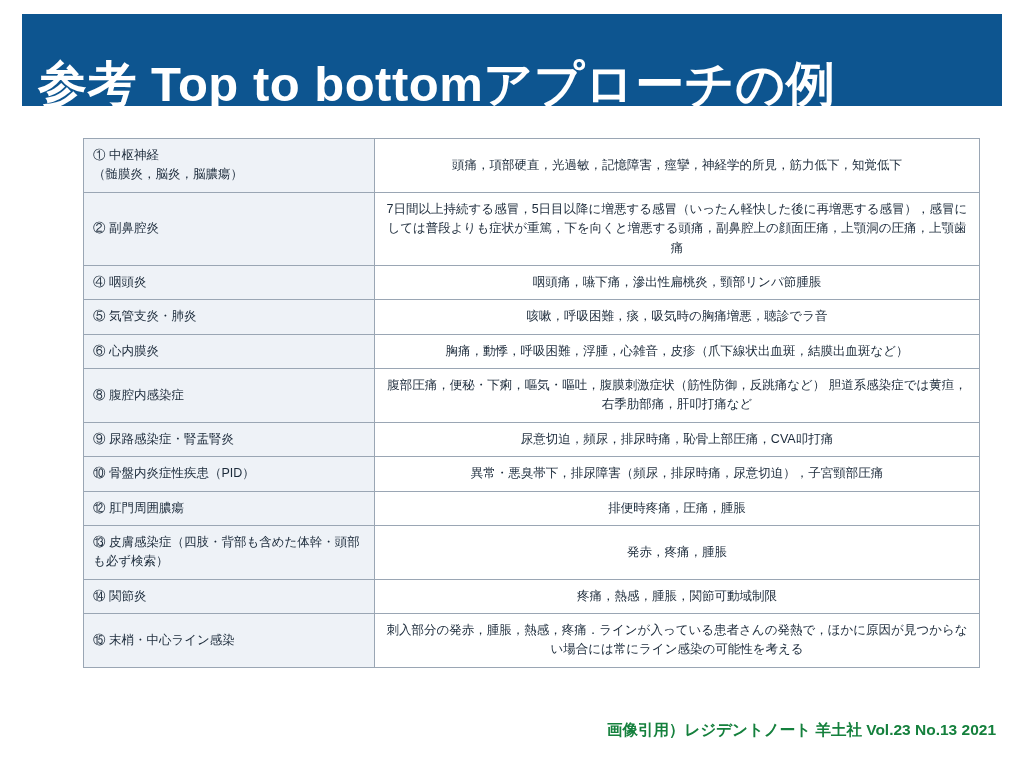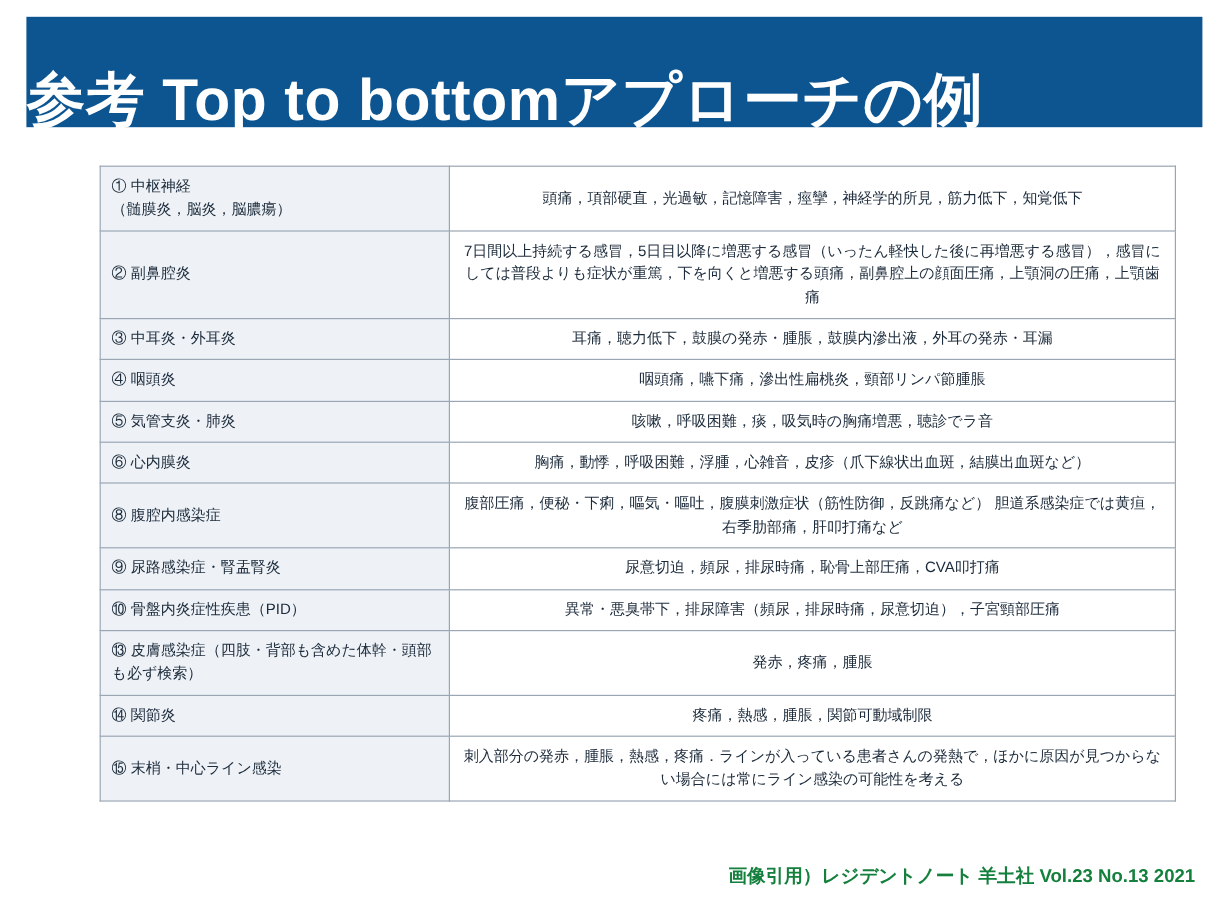--- a/index.html
+++ b/index.html
@@ -27,20 +27,21 @@
     height: 92px;
     background: #0d5590;
     display: flex;
     align-items: center;
   }
   .title-text {
     color: #ffffff;
     font-size: 49px;
     font-weight: bold;
     line-height: 1;
+    padding-left: 16px;
     letter-spacing: 0.5px;
     white-space: nowrap;
     margin-top: 48px;
   }
   .table-wrap {
     position: absolute;
     left: 83px;
     top: 138px;
     width: 858px;
   }
@@ -94,24 +95,20 @@
         <tr>
           <td class="cat">① 中枢神経
 （髄膜炎，脳炎，脳膿瘍）</td>
           <td class="sym">頭痛，項部硬直，光過敏，記憶障害，痙攣，神経学的所見，筋力低下，知覚低下</td>
         </tr>
         <tr>
           <td class="cat">② 副鼻腔炎</td>
           <td class="sym">7日間以上持続する感冒，5日目以降に増悪する感冒（いったん軽快した後に再増悪する感冒），感冒にしては普段よりも症状が重篤，下を向くと増悪する頭痛，副鼻腔上の顔面圧痛，上顎洞の圧痛，上顎歯痛</td>
         </tr>
         <tr>
-          <td class="cat">③ 中耳炎・外耳炎</td>
-          <td class="sym">耳痛，聴力低下，鼓膜の発赤・腫脹，鼓膜内滲出液，外耳の発赤・耳漏</td>
-        </tr>
-        <tr>
           <td class="cat">④ 咽頭炎</td>
           <td class="sym">咽頭痛，嚥下痛，滲出性扁桃炎，頸部リンパ節腫脹</td>
         </tr>
         <tr>
           <td class="cat">⑤ 気管支炎・肺炎</td>
           <td class="sym">咳嗽，呼吸困難，痰，吸気時の胸痛増悪，聴診でラ音</td>
         </tr>
         <tr>
           <td class="cat">⑥ 心内膜炎</td>
           <td class="sym">胸痛，動悸，呼吸困難，浮腫，心雑音，皮疹（爪下線状出血斑，結膜出血斑など）</td>
@@ -123,20 +120,24 @@
         </tr>
         <tr>
           <td class="cat">⑨ 尿路感染症・腎盂腎炎</td>
           <td class="sym">尿意切迫，頻尿，排尿時痛，恥骨上部圧痛，CVA叩打痛</td>
         </tr>
         <tr>
           <td class="cat">⑩ 骨盤内炎症性疾患（PID）</td>
           <td class="sym">異常・悪臭帯下，排尿障害（頻尿，排尿時痛，尿意切迫），子宮頸部圧痛</td>
         </tr>
         <tr>
+          <td class="cat">⑫ 肛門周囲膿瘍</td>
+          <td class="sym">排便時疼痛，圧痛，腫脹</td>
+        </tr>
+        <tr>
           <td class="cat">⑬ 皮膚感染症（四肢・背部も含めた体幹・頭部も必ず検索）</td>
           <td class="sym">発赤，疼痛，腫脹</td>
         </tr>
         <tr>
           <td class="cat">⑭ 関節炎</td>
           <td class="sym">疼痛，熱感，腫脹，関節可動域制限</td>
         </tr>
         <tr>
           <td class="cat">⑮ 末梢・中心ライン感染</td>
           <td class="sym">刺入部分の発赤，腫脹，熱感，疼痛．ラインが入っている患者さんの発熱で，ほかに原因が見つからない場合には常にライン感染の可能性を考える</td>

